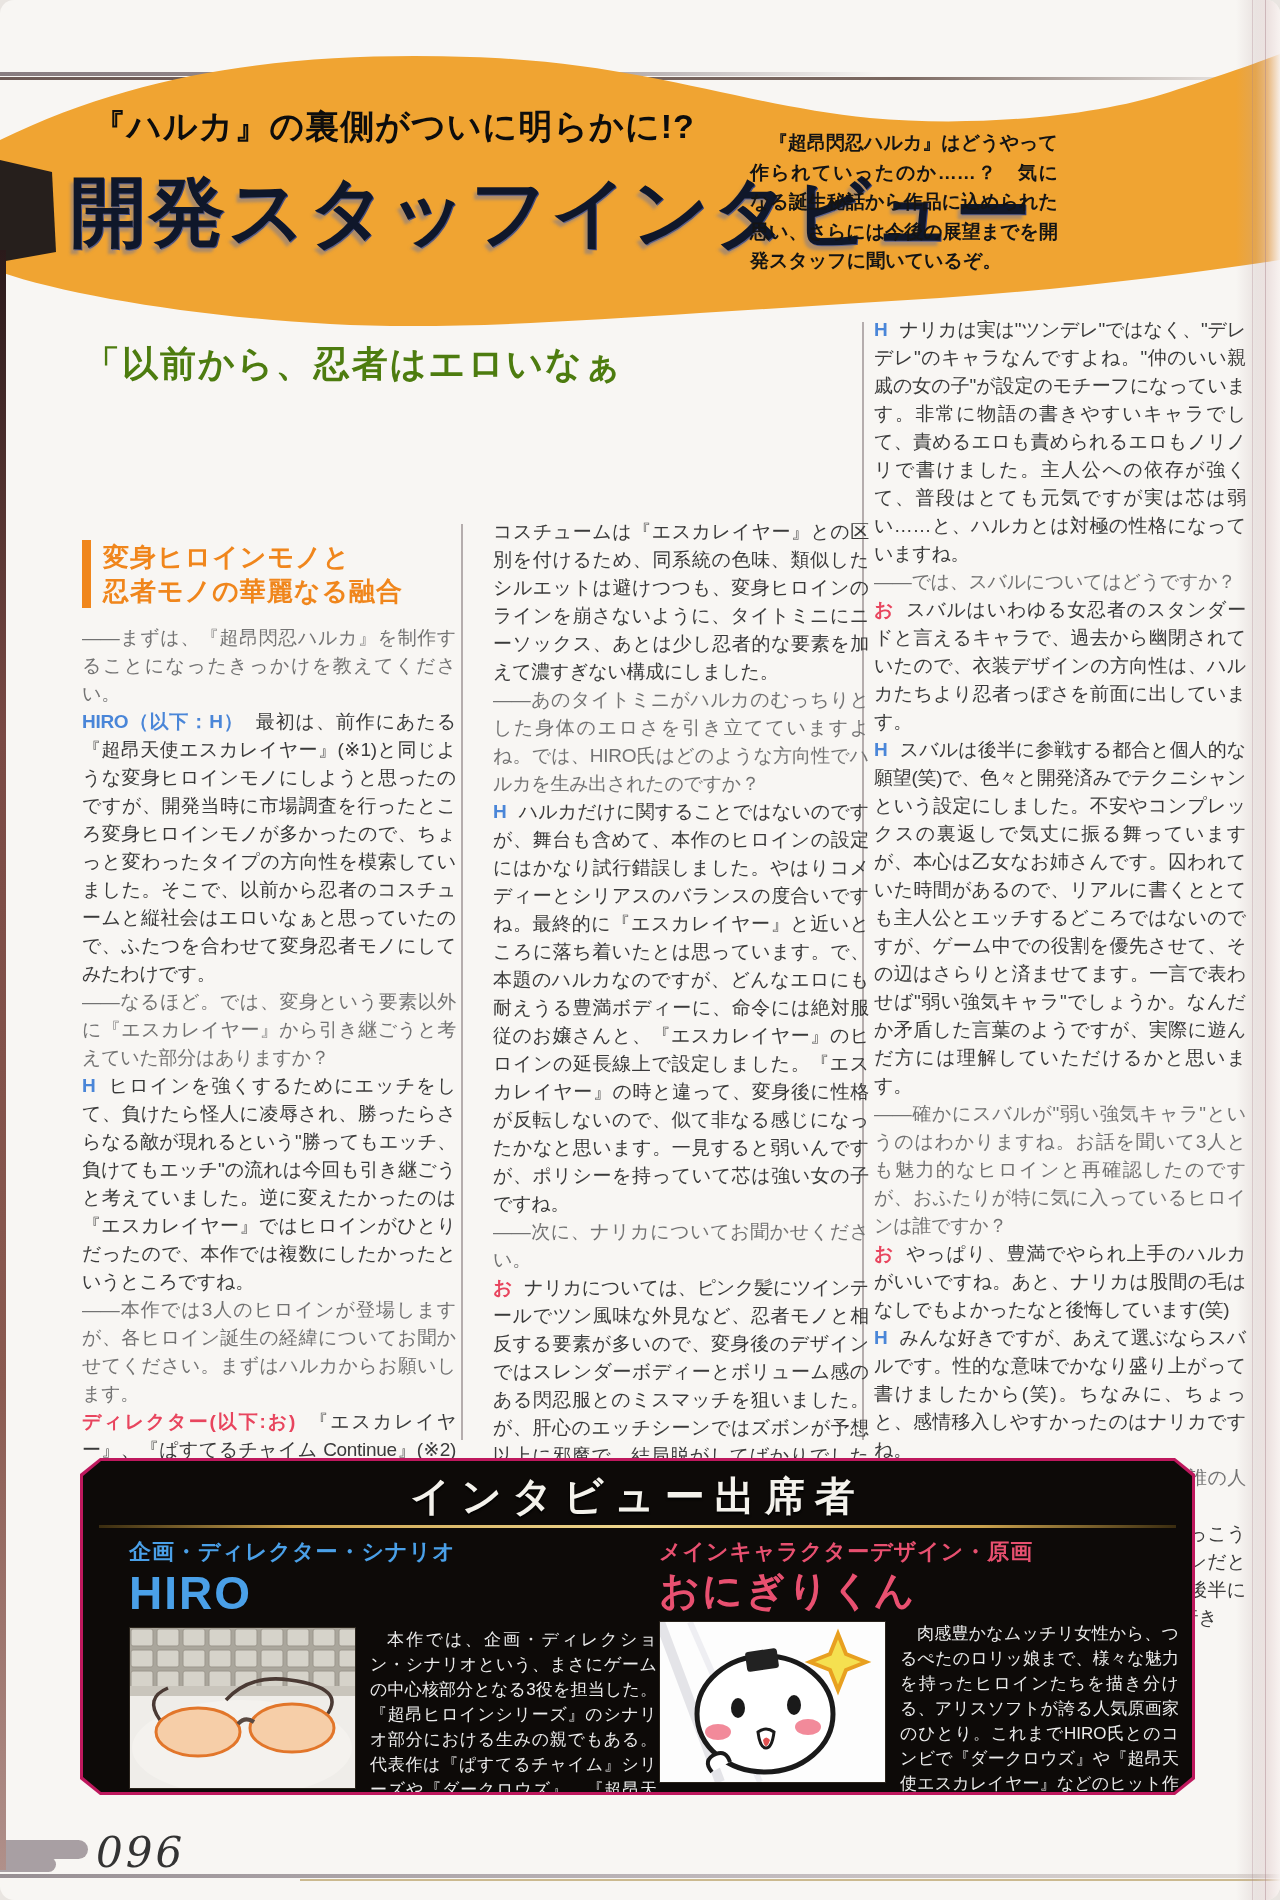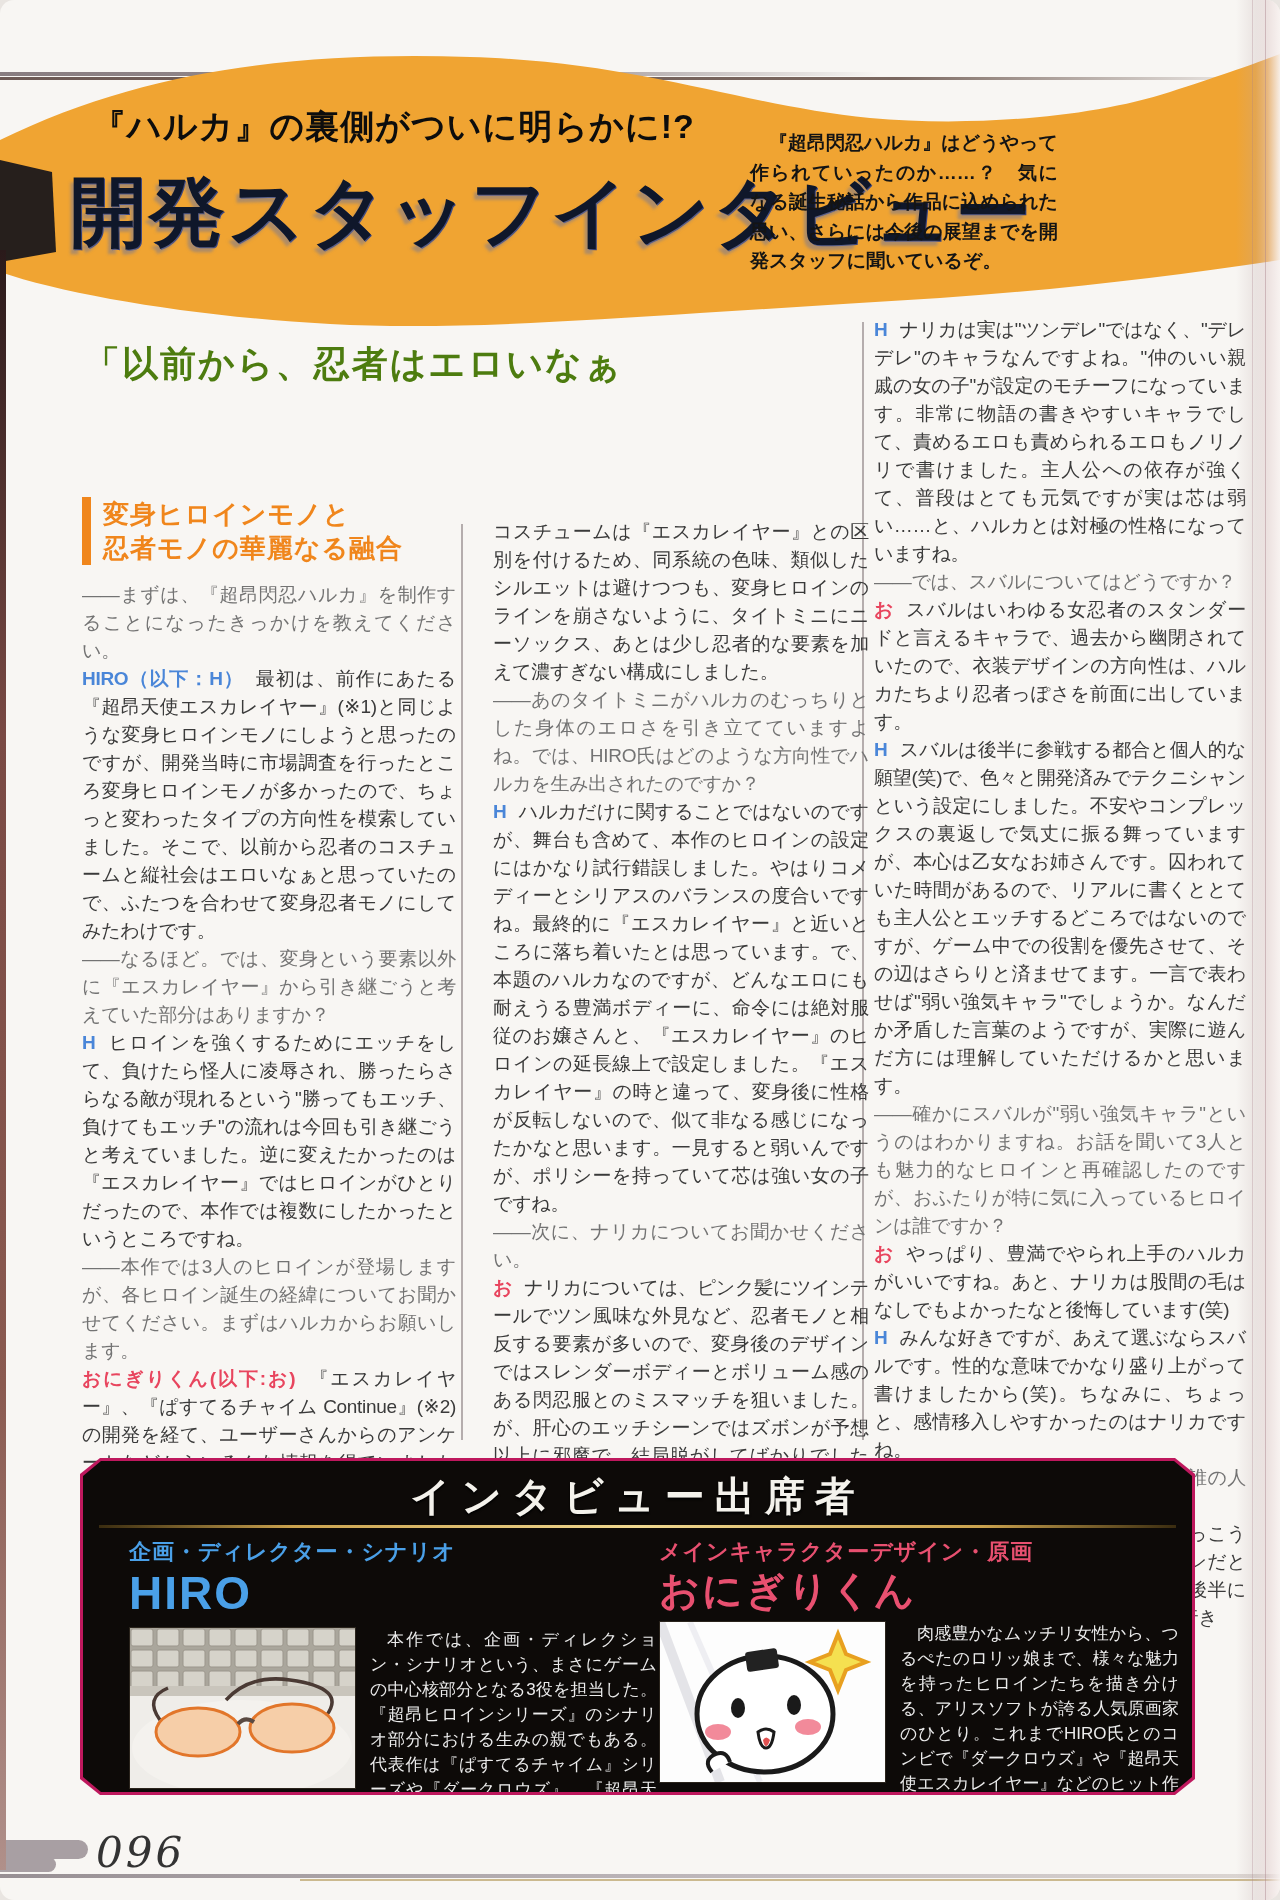--- a/index.html
+++ b/index.html
@@ -29,21 +29,21 @@
 
   
   .hl1{position:absolute;left:84px;top:340px;font-size:36px;font-weight:bold;color:#4d7c0f;letter-spacing:2px;}
   .hl2row{position:absolute;left:84px;top:410px;display:flex;align-items:flex-end;gap:88px;}
   .hl2{font-size:52px;font-weight:bold;color:#f2a440;letter-spacing:2px;}
   .attr{font-size:31px;font-weight:bold;color:#f2a440;padding-bottom:7px;}
 
   
   .col{position:absolute;font-size:19px;line-height:28px;letter-spacing:-0.3px;color:#3a3a3a;
        text-align:justify;overflow-wrap:break-word;}
-  #col1{left:82px;top:497px;width:374px;}
+  #col1{left:82px;top:540px;width:374px;}
   #col2{left:493px;top:518px;width:376px;}
   #col3{left:874px;top:316px;width:372px;}
   .vdiv{position:absolute;width:2px;background:#b5adad;}
   #d1{left:461px;top:524px;height:916px;}
   #d2{left:862px;top:322px;height:1118px;}
   .sec-head{border-left:9px solid #f0861c;padding-left:12px;margin-bottom:16px;
             font-size:26px;line-height:34px;font-weight:bold;color:#f0861c;letter-spacing:1px;}
   .col p{margin:0;}
   .q{color:#737373;}
   .spk{font-weight:bold;margin-right:12px;}
@@ -108,21 +108,21 @@
   <div class="col" id="col1">
     <div class="sec-head">
       <div>変身ヒロインモノと</div>
       <div>忍者モノの華麗なる融合</div>
     </div>
     <p class="q">——まずは、『超昂閃忍ハルカ』を制作することになったきっかけを教えてください。</p>
     <p><span class="spk blue">HIRO（以下：H）</span><span>最初は、前作にあたる『超昂天使エスカレイヤー』(※1)と同じような変身ヒロインモノにしようと思ったのですが、開発当時に市場調査を行ったところ変身ヒロインモノが多かったので、ちょっと変わったタイプの方向性を模索していました。そこで、以前から忍者のコスチュームと縦社会はエロいなぁと思っていたので、ふたつを合わせて変身忍者モノにしてみたわけです。</span></p>
     <p class="q">——なるほど。では、変身という要素以外に『エスカレイヤー』から引き継ごうと考えていた部分はありますか？</p>
     <p><span class="spk blue">H</span><span>ヒロインを強くするためにエッチをして、負けたら怪人に凌辱され、勝ったらさらなる敵が現れるという"勝ってもエッチ、負けてもエッチ"の流れは今回も引き継ごうと考えていました。逆に変えたかったのは『エスカレイヤー』ではヒロインがひとりだったので、本作では複数にしたかったというところですね。</span></p>
     <p class="q">——本作では3人のヒロインが登場しますが、各ヒロイン誕生の経緯についてお聞かせてください。まずはハルカからお願いします。</p>
-    <p><span class="spk red">おにぎりくん(以下:お)</span><span>『エスカレイヤー』、『ぱすてるチャイム Continue』(※2)の開発を経て、ユーザーさんからのアンケートなどからいろんな情報を得ていましたので、ハルカのデザインの方向性は早い段階でほぼ決定していましたね。特にハルカの</span></p>
+    <p><span class="spk red">ディレクター(以下:お)</span><span>『エスカレイヤー』、『ぱすてるチャイム Continue』(※2)の開発を経て、ユーザーさんからのアンケートなどからいろんな情報を得ていましたので、ハルカのデザインの方向性は早い段階でほぼ決定していましたね。特にハルカの</span></p>
   </div>
 
   <div class="col" id="col2">
     <p>コスチュームは『エスカレイヤー』との区別を付けるため、同系統の色味、類似したシルエットは避けつつも、変身ヒロインのラインを崩さないように、タイトミニにニーソックス、あとは少し忍者的な要素を加えて濃すぎない構成にしました。</p>
     <p class="q">——あのタイトミニがハルカのむっちりとした身体のエロさを引き立てていますよね。では、HIRO氏はどのような方向性でハルカを生み出されたのですか？</p>
     <p><span class="spk blue">H</span><span>ハルカだけに関することではないのですが、舞台も含めて、本作のヒロインの設定にはかなり試行錯誤しました。やはりコメディーとシリアスのバランスの度合いですね。最終的に『エスカレイヤー』と近いところに落ち着いたとは思っています。で、本題のハルカなのですが、どんなエロにも耐えうる豊満ボディーに、命令には絶対服従のお嬢さんと、『エスカレイヤー』のヒロインの延長線上で設定しました。『エスカレイヤー』の時と違って、変身後に性格が反転しないので、似て非なる感じになったかなと思います。一見すると弱いんですが、ポリシーを持っていて芯は強い女の子ですね。</span></p>
     <p class="q">——次に、ナリカについてお聞かせください。</p>
     <p><span class="spk red">お</span><span>ナリカについては、ピンク髪にツインテールでツン風味な外見など、忍者モノと相反する要素が多いので、変身後のデザインではスレンダーボディーとボリューム感のある閃忍服とのミスマッチを狙いました。が、肝心のエッチシーンではズボンが予想以上に邪魔で、結局脱がしてばかりでしたね(笑)。ちなみに当初の設定では、ハルカとナリカの役割は逆転していたのですが、二転三転して現在の形になりました。</span></p>
   </div>
 

